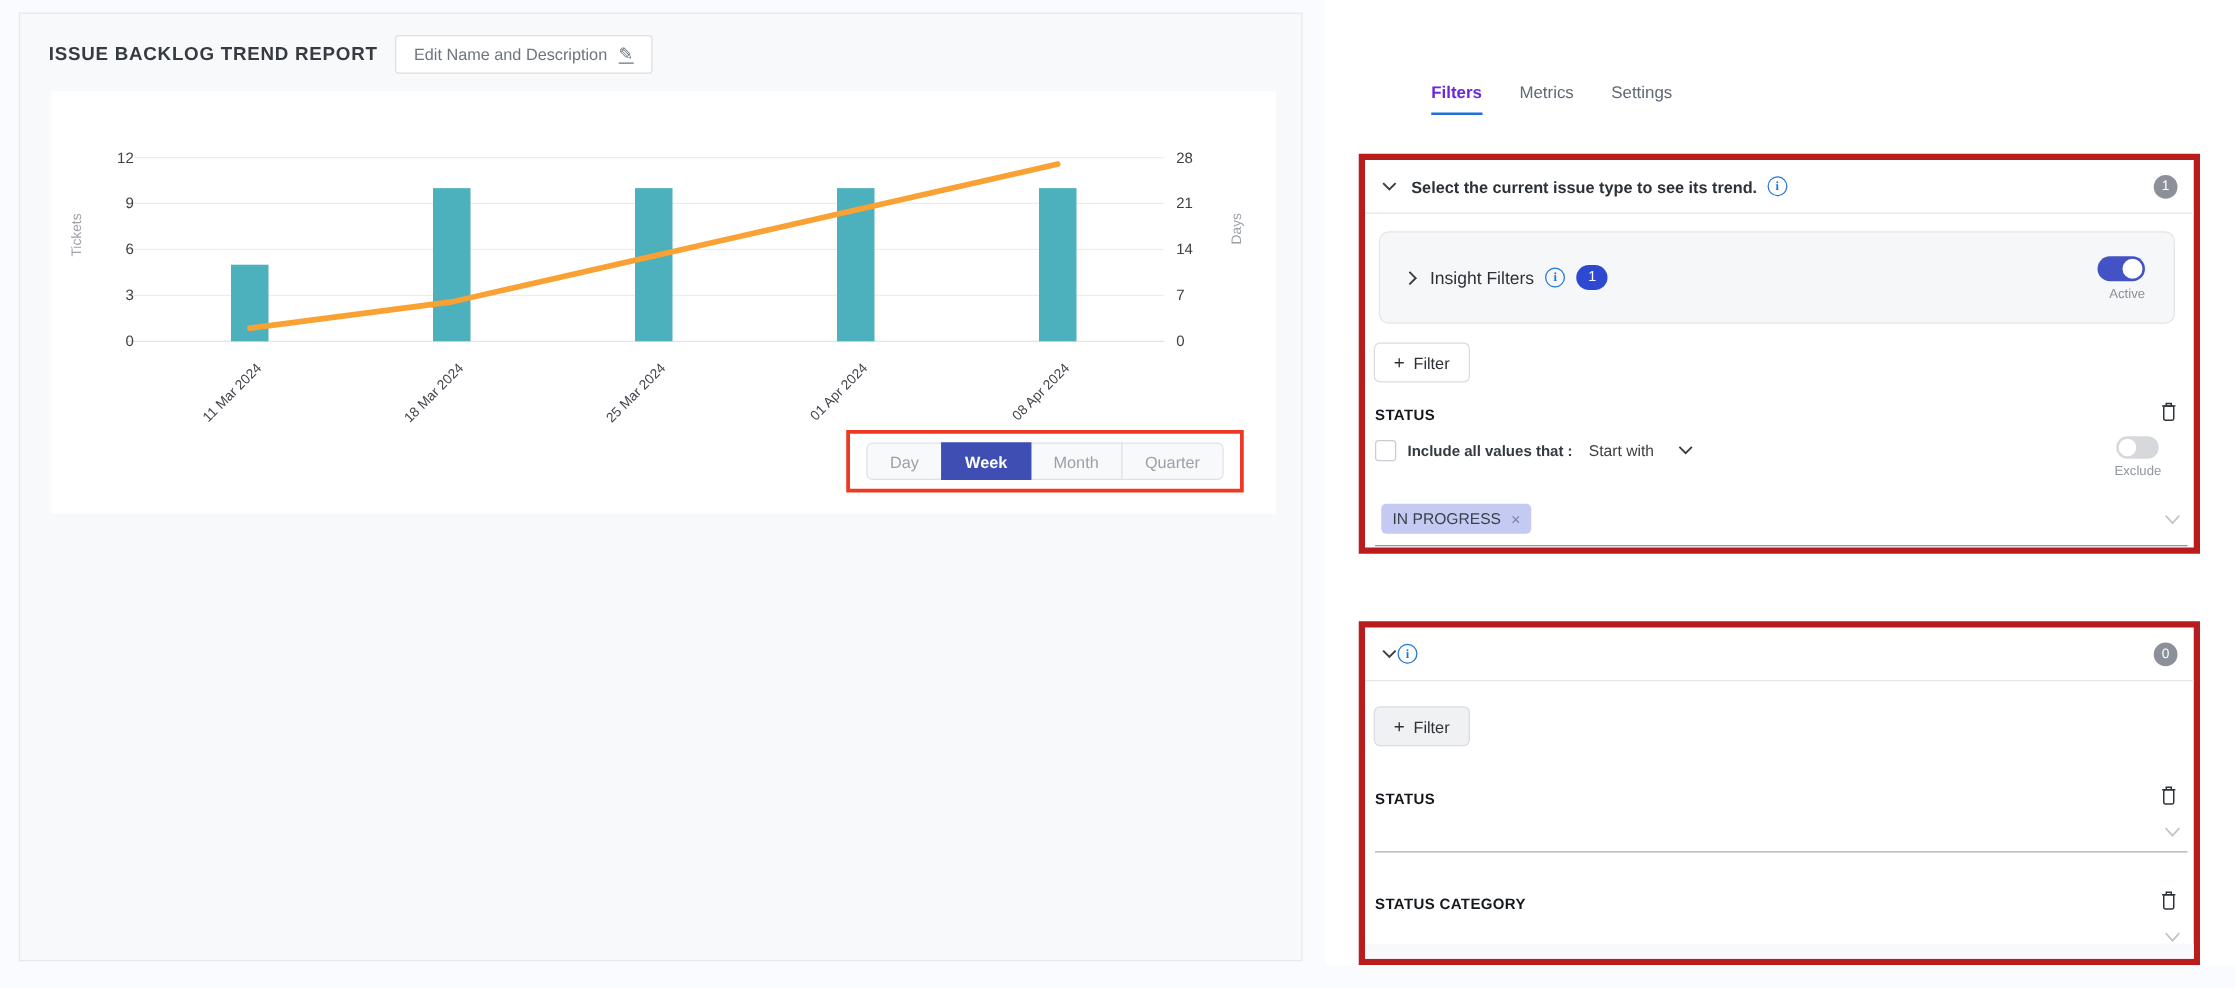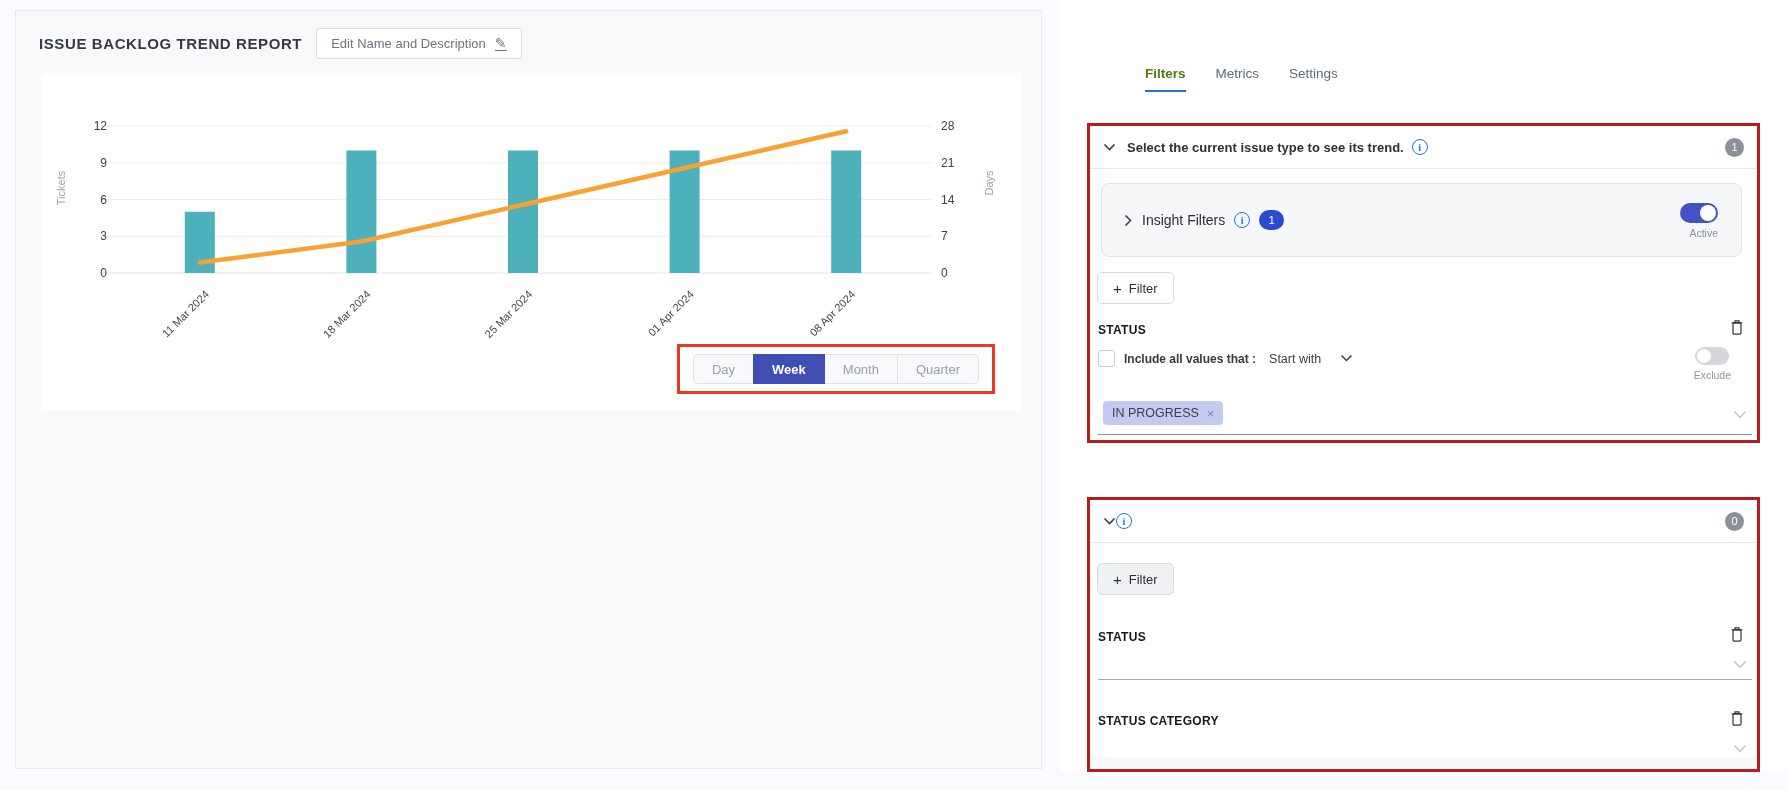--- a/index.html
+++ b/index.html
@@ -32,23 +32,23 @@
   .right-panel { position:absolute; left:1060px; top:0; width:728px; height:772px; background:#fff; }
   .panel-header { position:absolute; left:0; top:0; width:728px; height:56px; background:#f5f6f8;
     display:flex; align-items:center; padding:0 28px 0 24px; }
   .ph-label { font-size:15px; font-weight:700; color:#272c33; margin-right:7px; }
   .ph-title { font-size:14px; color:#2c3137; }
   .help-icon { margin-left:auto; width:22px; height:22px; border:1.6px solid #b9bec6; border-radius:50%;
     color:#a9aeb6; font-size:13px; display:flex; align-items:center; justify-content:center; cursor:pointer; }
 
   .tabs { position:absolute; left:85px; top:66px; display:flex; gap:30px; }
   .tab { font-size:13.5px; color:#5e6977; padding-bottom:9px; cursor:pointer; }
-  .tab.active { color:#4d7c0f; font-weight:700; border-bottom:2.5px solid #1f6fd6;text-align:center; }
-
-  .section { position:absolute; left:27px; width:673px; border:3px solid #b91c1c; background:#fff; }
+  .tab.active { color:#6d28d9; font-weight:700; border-bottom:2.5px solid #1f6fd6;text-align:center; }
+
+  .section { position:absolute; left:27px; width:673px; border:5px solid #b91c1c; background:#fff; }
   .s1 { top:123px; height:320px; }
   .s2 { top:497px; height:275px; }
   .sec-header { position:absolute; left:0; right:0; top:0; height:43px; display:flex; align-items:center;
     padding:0 13px; border-bottom:1px solid #e6e8ec; }
   .sec-title { font-size:13px; font-weight:700; color:#2c3137; margin:0 8px 0 11px; }
   .chev { display:inline-flex; }
   .info-icon { width:16px; height:16px; border:1.5px solid #2476d2; border-radius:50%; color:#2476d2;
     font-size:10px; font-weight:700; display:inline-flex; align-items:center; justify-content:center;
     font-family:"Liberation Serif", serif; }
   .gray-badge { margin-left:auto; width:19px; height:19px; border-radius:50%; background:#8c9199;

